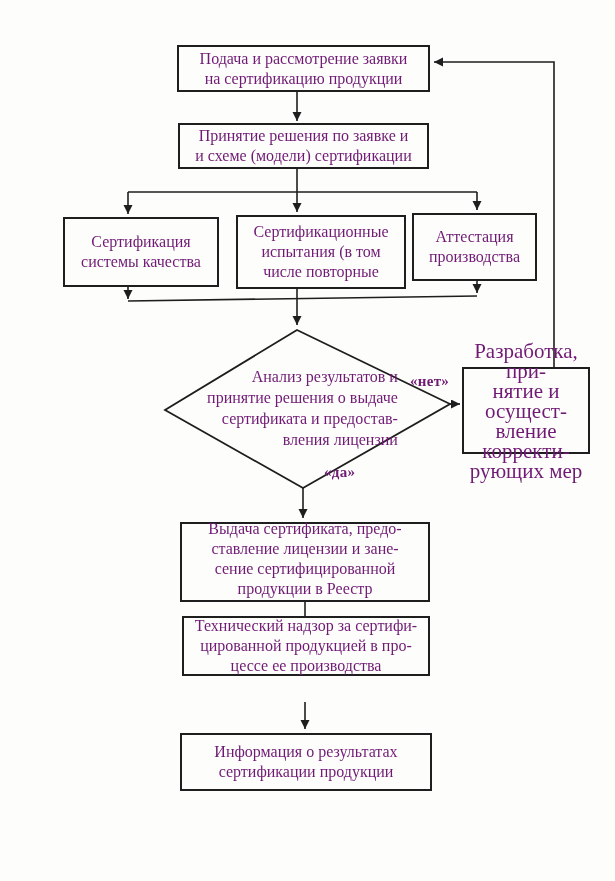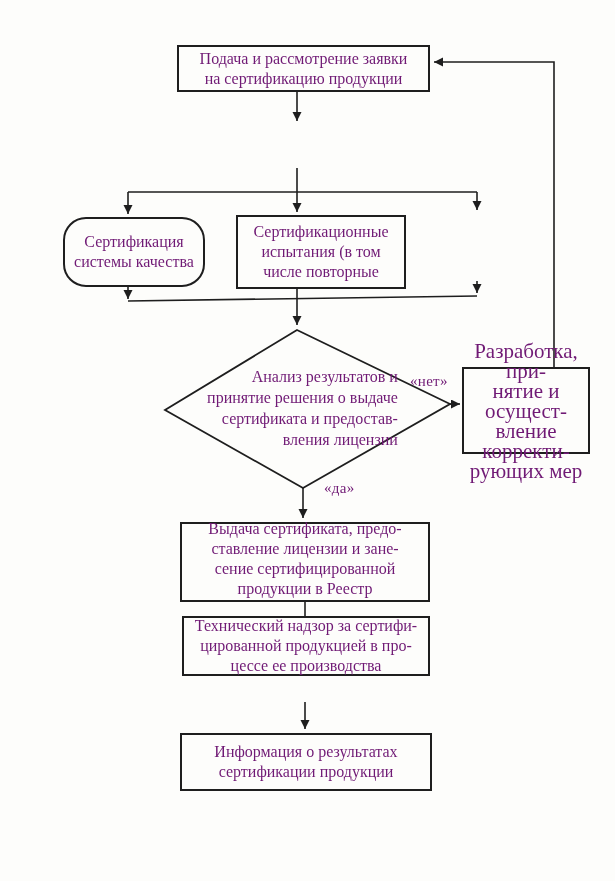--- a/index.html
+++ b/index.html
@@ -28,21 +28,21 @@
   .diamond-text {
     position:absolute;
     display:flex; align-items:center; justify-content:center;
     text-align:right;
     font-size:16px; line-height:21px;
     z-index:2;
   }
   .diamond-text .txt { white-space:pre-line; }
   .lbl {
     position:absolute;
-    font-size:15px; font-weight:normal;
+    font-size:15px; font-weight:bold;
     z-index:3;
     letter-spacing:0.3px;
   }
   svg line, svg polyline { stroke:#1e1e1e; stroke-width:1.6; fill:none; }
   svg polygon.diamond { stroke:#1e1e1e; stroke-width:1.8; fill:#fdfdfb; }
 </style>
 </head>
 <body>
 
 <div class="canvas">
@@ -77,32 +77,40 @@
     <line x1="305" y1="602" x2="305" y2="638" marker-end="url(#ah)"></line>
 
     <line x1="305" y1="702" x2="305" y2="729" marker-end="url(#ah)"></line>
   </svg>
 
   <div class="node" style="left:177px; top:45px;  width:253px; height:47px;">
     <span class="txt">Подача и рассмотрение заявки
 на сертификацию продукции</span>
   </div>
 
+  <div class="node" style="left:178px; top:123px; width:251px; height:46px;">
+    <span class="txt">Принятие решения по заявке и
+и схеме (модели) сертификации</span>
+  </div>
 
-  <div class="node" style="left:63px;  top:217px; width:142px; height:70px;border-radius:23px;">
+  <div class="node" style="left:63px;  top:217px; width:156px; height:70px;">
     <span class="txt">Сертификация
 системы качества</span>
   </div>
 
   <div class="node" style="left:236px; top:215px; width:170px; height:74px;">
     <span class="txt">Сертификационные
 испытания (в том
 числе повторные</span>
   </div>
 
+  <div class="node" style="left:412px; top:213px; width:125px; height:68px;">
+    <span class="txt">Аттестация
+производства</span>
+  </div>
 
   <div class="diamond-text" style="left:175px; top:352px; width:255px; height:112px;">
     <span class="txt">Анализ результатов и
 принятие решения о выдаче
 сертификата и предостав-
 вления лицензии</span>
   </div>
 
   <div class="node small" style="left:462px; top:367px; width:128px; height:87px;">
     <span class="txt">Разработка, при-
@@ -124,15 +132,15 @@
 цессе ее производства</span>
   </div>
 
   <div class="node" style="left:180px; top:733px; width:252px; height:58px;">
     <span class="txt">Информация о результатах
 сертификации продукции</span>
   </div>
 
   <div class="lbl" style="left:410px; top:373px;">«нет»</div>
 
-  <div class="lbl" style="left:324px; top:480px;">«да»</div>
+  <div class="lbl" style="left:324px; top:464px;">«да»</div>
 
 </div>
 
 </body></html>

